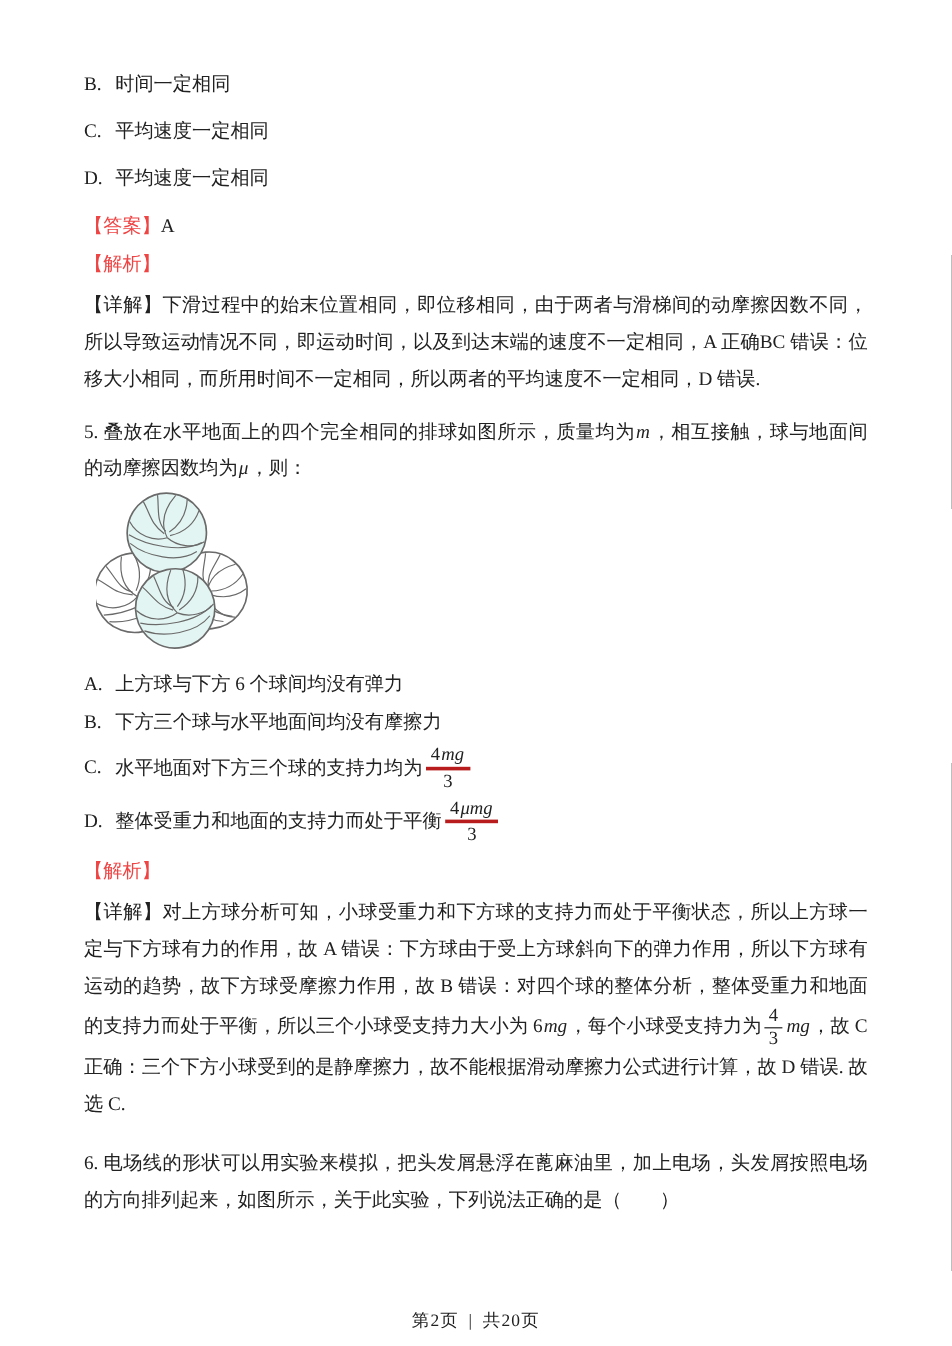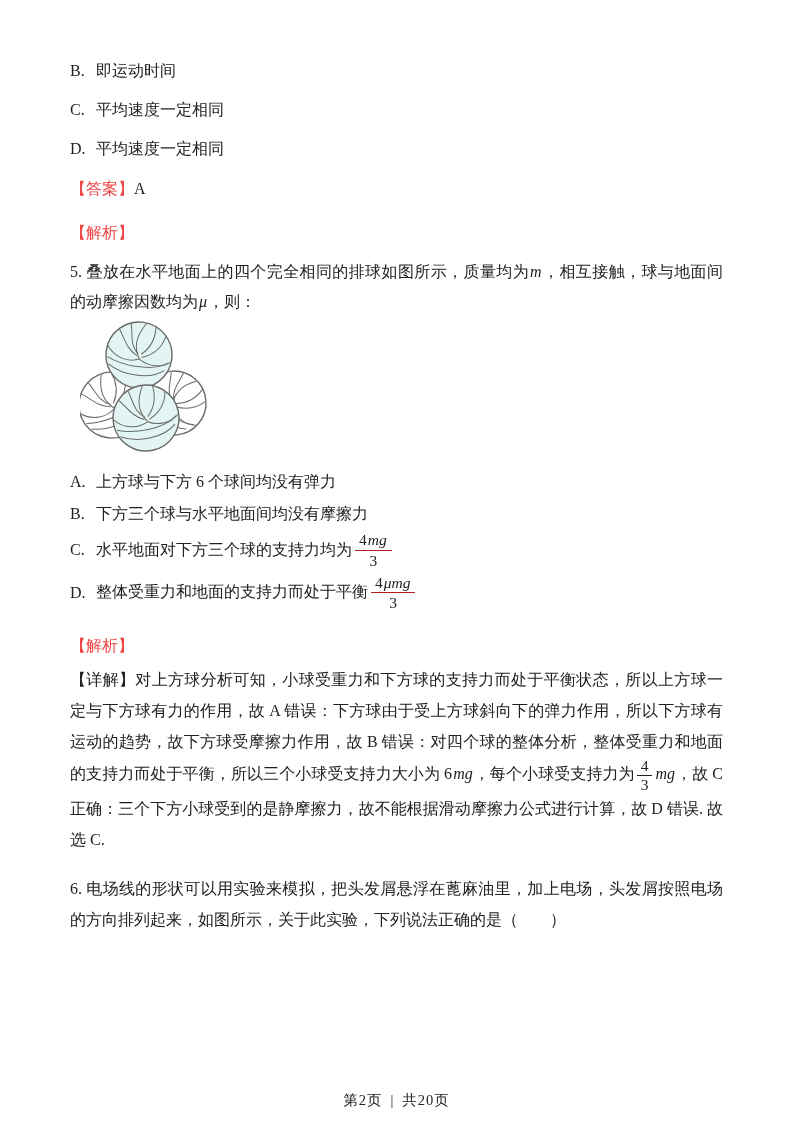--- a/index.html
+++ b/index.html
@@ -10,31 +10,31 @@
     background:#ffffff;
     font-family:"Liberation Serif","DejaVu Serif",serif;
     color:#212121;
     overflow:hidden;
   }
   .content{padding:62px 70px 0 70px;font-size:16px;}
   .opt{display:flex;margin-bottom:21px;line-height:18px;}
   .opt .key{flex:0 0 26px;}
   .opt .txt{flex:1;}
   .ans-row{margin-top:14px;line-height:20px;}
-  .analysis-row{margin-top:24px;line-height:20px;}
+  .analysis-row{margin-top:12px;line-height:20px;}
   .blue{color:#ef4444;}
   .para{margin-top:8px;line-height:31px;text-align:justify;}
   .stem{margin-top:14px;line-height:30px;text-align:justify;}
   .it{font-style:italic;padding:0 1px;}
   .figure-wrap{margin:4px 0 0 10px;height:136px;}
   .opt-frac{display:flex;align-items:center;margin-top:8px;}
   .opt-frac .key{flex:0 0 26px;}
   .frac{display:inline-flex;flex-direction:column;align-items:center;
         vertical-align:middle;line-height:1.15;margin-left:3px;font-size:15.5px;}
-  .frac .num{border-bottom:1px solid #b91c1c;padding:0 4px 1px 4px;}
+  .frac .num{border-bottom:3px solid #b91c1c;padding:0 4px 1px 4px;}
   .frac .den{padding-top:1px;}
   .frac-inline{display:inline-flex;flex-direction:column;align-items:center;
         vertical-align:middle;line-height:1.1;margin:0 2px;font-size:15.5px;}
   .frac-inline .num{border-bottom:1px solid #212121;padding:0 4px 1px 4px;}
   .q6{margin-top:18px;line-height:31px;text-align:justify;}
   .footer{
     position:absolute;left:0;bottom:12px;width:100%;
     text-align:center;font-size:14.5px;letter-spacing:1px;
   }
   .footer .sep{padding:0 8px;}
@@ -42,38 +42,41 @@
   svg .ball-outline{stroke:#6a6a6a;stroke-width:1.4;}
 </style>
 </head>
 <body>
 
 <div class="page">
   <div class="content">
 
     <div class="opt">
       <span class="key">B.</span>
-      <span class="txt">即运动时间</span>
+      <span class="txt">时间一定相同</span>
     </div>
     <div class="opt">
       <span class="key">C.</span>
       <span class="txt">平均速度一定相同</span>
     </div>
     <div class="opt">
       <span class="key">D.</span>
       <span class="txt">平均速度一定相同</span>
     </div>
 
     <div class="ans-row">
       <span class="blue">【答案】</span><span>A</span>
     </div>
     <div class="analysis-row">
       <span class="blue">【解析】</span>
     </div>
 
+    <div class="para">
+      <span>【详解】</span><span>下滑过程中的始末位置相同，即位移相同，由于两者与滑梯间的动摩擦因数不同，所以导致运动情况不同，即运动时间，以及到达末端的速度不一定相同，A 正确BC 错误：位移大小相同，而所用时间不一定相同，所以两者的平均速度不一定相同，D 错误.</span>
+    </div>
 
     <div class="stem">
       <span>5.</span><span> 叠放在水平地面上的四个完全相同的排球如图所示，质量均为</span><span class="it">m</span><span>，相互接触，球与地面间的动摩擦因数均为</span><span class="it">μ</span><span>，则：</span>
     </div>
 
     <div class="figure-wrap">
       <svg width="132" height="134" viewBox="0 0 132 134">
 
         <g transform="translate(32,84) rotate(-25)">
           <circle r="33" fill="#ffffff" class="ball-outline"></circle>

